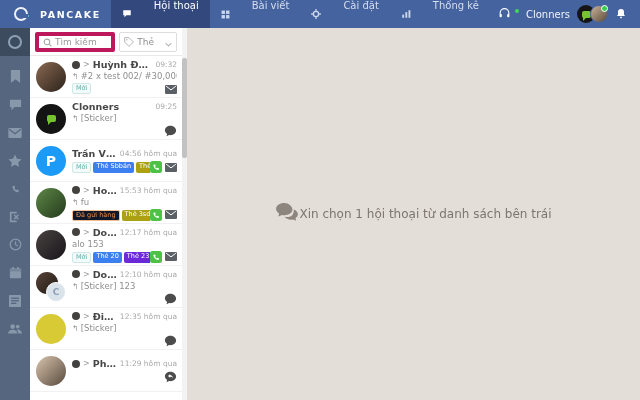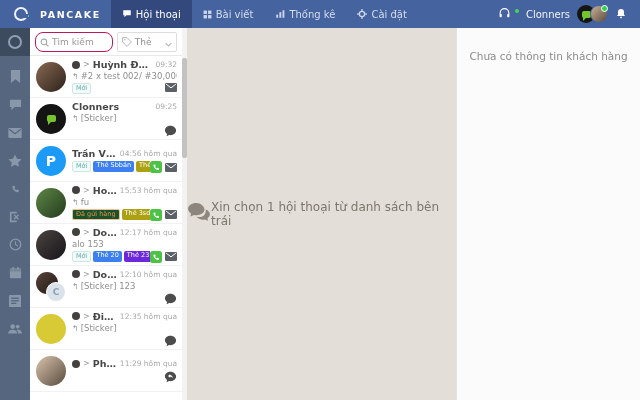--- a/index.html
+++ b/index.html
@@ -7,21 +7,21 @@
     font-family:"DejaVu Sans","Liberation Sans",sans-serif; background:#fff; }
 
   
   .topbar { height:28px; background:#45639f; display:flex; align-items:center; color:#fff; }
   .brand { display:flex; align-items:center; gap:12px; padding:0 10px 0 14px; min-width:86px; cursor:pointer; }
   .logo-ring { width:14px; height:14px; border:2px solid #eef2fa; border-radius:50%; position:relative; }
   .logo-ring::after { content:""; position:absolute; right:-2px; top:5px; width:5px; height:4px; background:#45639f; }
   .logo-ring::before { content:""; position:absolute; right:-3px; top:6px; width:5px; height:2px; background:#39c7c0; }
   .brand-text { font-size:9.5px; font-weight:bold; letter-spacing:1.6px; }
   .nav { display:flex; height:100%; }
-  .nav-item { display:flex; align-items:center; gap:4px; padding:0 11px; font-size:10px;
+  .nav-item { display:flex; gap:22px; padding:0 11px; font-size:10px;
     color:#d5deef; cursor:pointer; }
   .nav-item.active { background:#33497e; color:#fff; }
   .nicon { display:flex; align-items:center; }
   .top-right { margin-left:auto; display:flex; align-items:center; gap:7px; padding-right:13px; }
   .status-dot { width:4px; height:4px; border-radius:50%; background:#43d854; margin-left:-3px; margin-top:-7px; }
   .user-label { font-size:10px; color:#f0f3fa; }
   .av-stack { display:flex; align-items:center; }
   .mini-av { width:18px; height:18px; border-radius:50%; position:relative; }
   .mini-av.logo { background:#151515; display:flex; align-items:center; justify-content:center; }
   .mini-av.person { background:linear-gradient(135deg,#c9b39a,#5c4a3a); margin-left:-5px; border:1px solid #45639f; }
@@ -36,49 +36,49 @@
   
   .rail { width:30px; background:#55667e; display:flex; flex-direction:column; align-items:center; flex-shrink:0; }
   .rail-top { width:30px; height:28px; background:#3d4b5e; display:flex; align-items:center; justify-content:center; }
   .rail-ring { width:14px; height:14px; border:2px solid #8ea0b5; border-radius:50%; }
   .rail-icons { display:flex; flex-direction:column; gap:13px; padding-top:13px; }
   .rail-icon { width:15px; height:15px; display:flex; align-items:center; justify-content:center; cursor:pointer; opacity:.85; }
 
   
   .list-panel { width:152px; background:#fff; display:flex; flex-direction:column; flex-shrink:0; }
   .search-row { height:28px; display:flex; align-items:center; gap:4px; padding:0 5px; border-bottom:1px solid #e9e9e9; flex-shrink:0; }
-  .search-box { flex:1.35; min-width:0; display:flex; align-items:center; gap:3px; border:1px solid #be185d; border-radius:8px; height:20px; padding:0 4px; }
+  .search-box { flex:1.35; min-width:0; display:flex; align-items:center; gap:3px; border:4px solid #be185d; border-radius:2px; height:20px; padding:0 4px; }
   .search-box input { border:none; outline:none; width:100%; font-size:9px; color:#555;
     font-family:"DejaVu Sans","Liberation Sans",sans-serif; background:transparent; }
   .search-box input::placeholder { color:#9a9a9a; }
   .tag-filter { flex:1; display:flex; align-items:center; gap:3px; border:1px solid #ddd; border-radius:2px; height:20px; padding:0 4px; cursor:pointer; }
   .tag-filter .tlabel { font-size:9px; color:#8f8f8f; flex:1; }
   .conv-list { flex:1; overflow:hidden; }
   .conv { height:42px; display:flex; align-items:center; gap:6px; padding:3px 5px 3px 6px; border-bottom:1px solid #f1f1f1; cursor:pointer; }
   .avatar { width:30px; height:30px; border-radius:50%; flex-shrink:0; display:flex; align-items:center; justify-content:center; font-weight:bold; font-size:14px; position:relative; }
   .avatar.double { background:transparent !important; }
   .avatar.double .back { position:absolute; left:0; top:0; width:22px; height:22px; border-radius:50%; }
   .avatar.double .front { position:absolute; right:0; bottom:0; width:20px; height:20px; border-radius:50%;
     border:1px solid #fff; font-size:9px; font-weight:bold; color:#8aa0b5; display:flex; align-items:center; justify-content:center; }
   .conv-body { flex:1; min-width:0; display:flex; flex-direction:column; justify-content:center; }
   .conv-top { display:flex; align-items:center; gap:3px; }
   .page-dot { width:8px; height:8px; border-radius:50%; background:#43413e; flex-shrink:0; }
   .gt { font-size:8px; color:#999; }
   .conv-name { font-size:9.5px; font-weight:bold; color:#474747; white-space:nowrap; overflow:hidden; text-overflow:ellipsis; }
   .conv-time { margin-left:auto; font-size:7.5px; color:#a9a9a9; flex-shrink:0; }
   .conv-preview { font-size:8.5px; color:#8f8f8f; white-space:nowrap; overflow:hidden; margin-top:1px; }
   .reply-arrow { color:#9a9a9a; margin-right:2px; font-size:8px; }
-  .conv-bottom { display:flex; align-items:flex-start; margin-top:2px; min-height:11px; }
+  .conv-bottom { display:flex; align-items:flex-end; margin-top:2px; min-height:11px; }
   .badges { display:flex; gap:2px; overflow:hidden; }
   .badge { font-size:6.5px; line-height:9px; padding:0 3px; border-radius:2px; white-space:nowrap; }
   .b-new    { background:#f3fafa; color:#62b0aa; border:1px solid #cde7e5; }
   .b-blue   { background:#3c7ff0; color:#fff; }
   .b-olive  { background:#aca013; color:#fff; }
   .b-purple { background:#6d28d9; color:#fff; }
-  .b-orange { background:#14532d; color:#ef8c3f; border:1px solid #f4bd90; }
+  .b-orange { background:#0f172a; color:#ef8c3f; border:1px solid #f4bd90; }
   .inds { margin-left:auto; display:flex; align-items:center; gap:3px; flex-shrink:0; }
   .ind { display:flex; align-items:center; }
 
   
   .scrollbar { width:5px; background:#f3f3f3; flex-shrink:0; position:relative; }
   .scroll-thumb { position:absolute; top:30px; left:0; width:5px; height:100px; background:#c2c2c2; border-radius:2px; }
 
   
   .center { flex:1; background:#e3ded7; display:flex; align-items:center; justify-content:center; }
   .center-text { font-size:12px; color:#7c766e; }
@@ -107,42 +107,42 @@
     <div class="nav-item">
       <span class="nicon">
         <svg width="9" height="9" viewBox="0 0 16 16">
             <rect x="1" y="1" width="6" height="6" fill="#cdd7ec"></rect>
             <rect x="9" y="1" width="6" height="6" fill="#cdd7ec"></rect>
             <rect x="1" y="9" width="6" height="6" fill="#cdd7ec"></rect>
             <rect x="9" y="9" width="6" height="6" fill="#cdd7ec"></rect>
           </svg>
         </span>
       <span>Bài viết</span>
-    </div>
-    <div class="nav-item">
-      <span class="nicon">
-        <svg width="10" height="10" viewBox="0 0 16 16">
-            <rect x="2" y="9" width="3" height="5" fill="#cdd7ec"></rect>
-            <rect x="7" y="5" width="3" height="9" fill="#cdd7ec"></rect>
-            <rect x="12" y="2" width="3" height="12" fill="#cdd7ec"></rect>
-          </svg>
-        </span>
-      <span>Thống kê</span>
     </div>
     <div class="nav-item">
       <span class="nicon">
         <svg width="10" height="10" viewBox="0 0 16 16">
             <circle cx="8" cy="8" r="4.2" fill="none" stroke="#cdd7ec" stroke-width="2.2"></circle>
             <rect x="7" y="0" width="2" height="4" fill="#cdd7ec"></rect>
             <rect x="7" y="12" width="2" height="4" fill="#cdd7ec"></rect>
             <rect x="0" y="7" width="4" height="2" fill="#cdd7ec"></rect>
             <rect x="12" y="7" width="4" height="2" fill="#cdd7ec"></rect>
           </svg>
         </span>
       <span>Cài đặt</span>
+    </div>
+    <div class="nav-item">
+      <span class="nicon">
+        <svg width="10" height="10" viewBox="0 0 16 16">
+            <rect x="2" y="9" width="3" height="5" fill="#cdd7ec"></rect>
+            <rect x="7" y="5" width="3" height="9" fill="#cdd7ec"></rect>
+            <rect x="12" y="2" width="3" height="12" fill="#cdd7ec"></rect>
+          </svg>
+        </span>
+      <span>Thống kê</span>
     </div>
   </div>
   <div class="top-right">
     <span>
       <svg width="13" height="13" viewBox="0 0 24 24">
           <path d="M4 14v-3a8 8 0 0 1 16 0v3" stroke="#fff" stroke-width="2" fill="none"></path>
           <rect x="3" y="13" width="4" height="6" rx="1.5" fill="#fff"></rect>
           <rect x="17" y="13" width="4" height="6" rx="1.5" fill="#fff"></rect>
         </svg></span>
     <span class="status-dot"></span>
@@ -486,16 +486,13 @@
 
   <div class="center">
     <span>
       <svg width="24" height="20" viewBox="0 0 26 22">
           <path d="M10 1C5 1 1 3.8 1 7.3c0 2 1.2 3.8 3.2 5L3.6 16l3.8-1.8c.8.2 1.7.3 2.6.3 5 0 9-2.8 9-6.2S15 1 10 1z" fill="#8d867e"></path>
           <path d="M20.5 8.2c2.6 1 4.5 3 4.5 5.3 0 1.7-1 3.2-2.6 4.2l.5 3-3.2-1.5c-.7.2-1.4.2-2.2.2-3 0-5.7-1.3-7.2-3.2 1 .3 2 .4 3 .4 5.3 0 7.2-3.3 7.2-8.4z" fill="#8d867e"></path>
         </svg></span>
     <span class="center-text">Xin chọn 1 hội thoại từ danh sách bên trái</span>
   </div>
 
-  <div class="right-panel">
-    <div class="right-text">Chưa có thông tin khách hàng</div>
-  </div>
 </div>
 
 </body></html>

